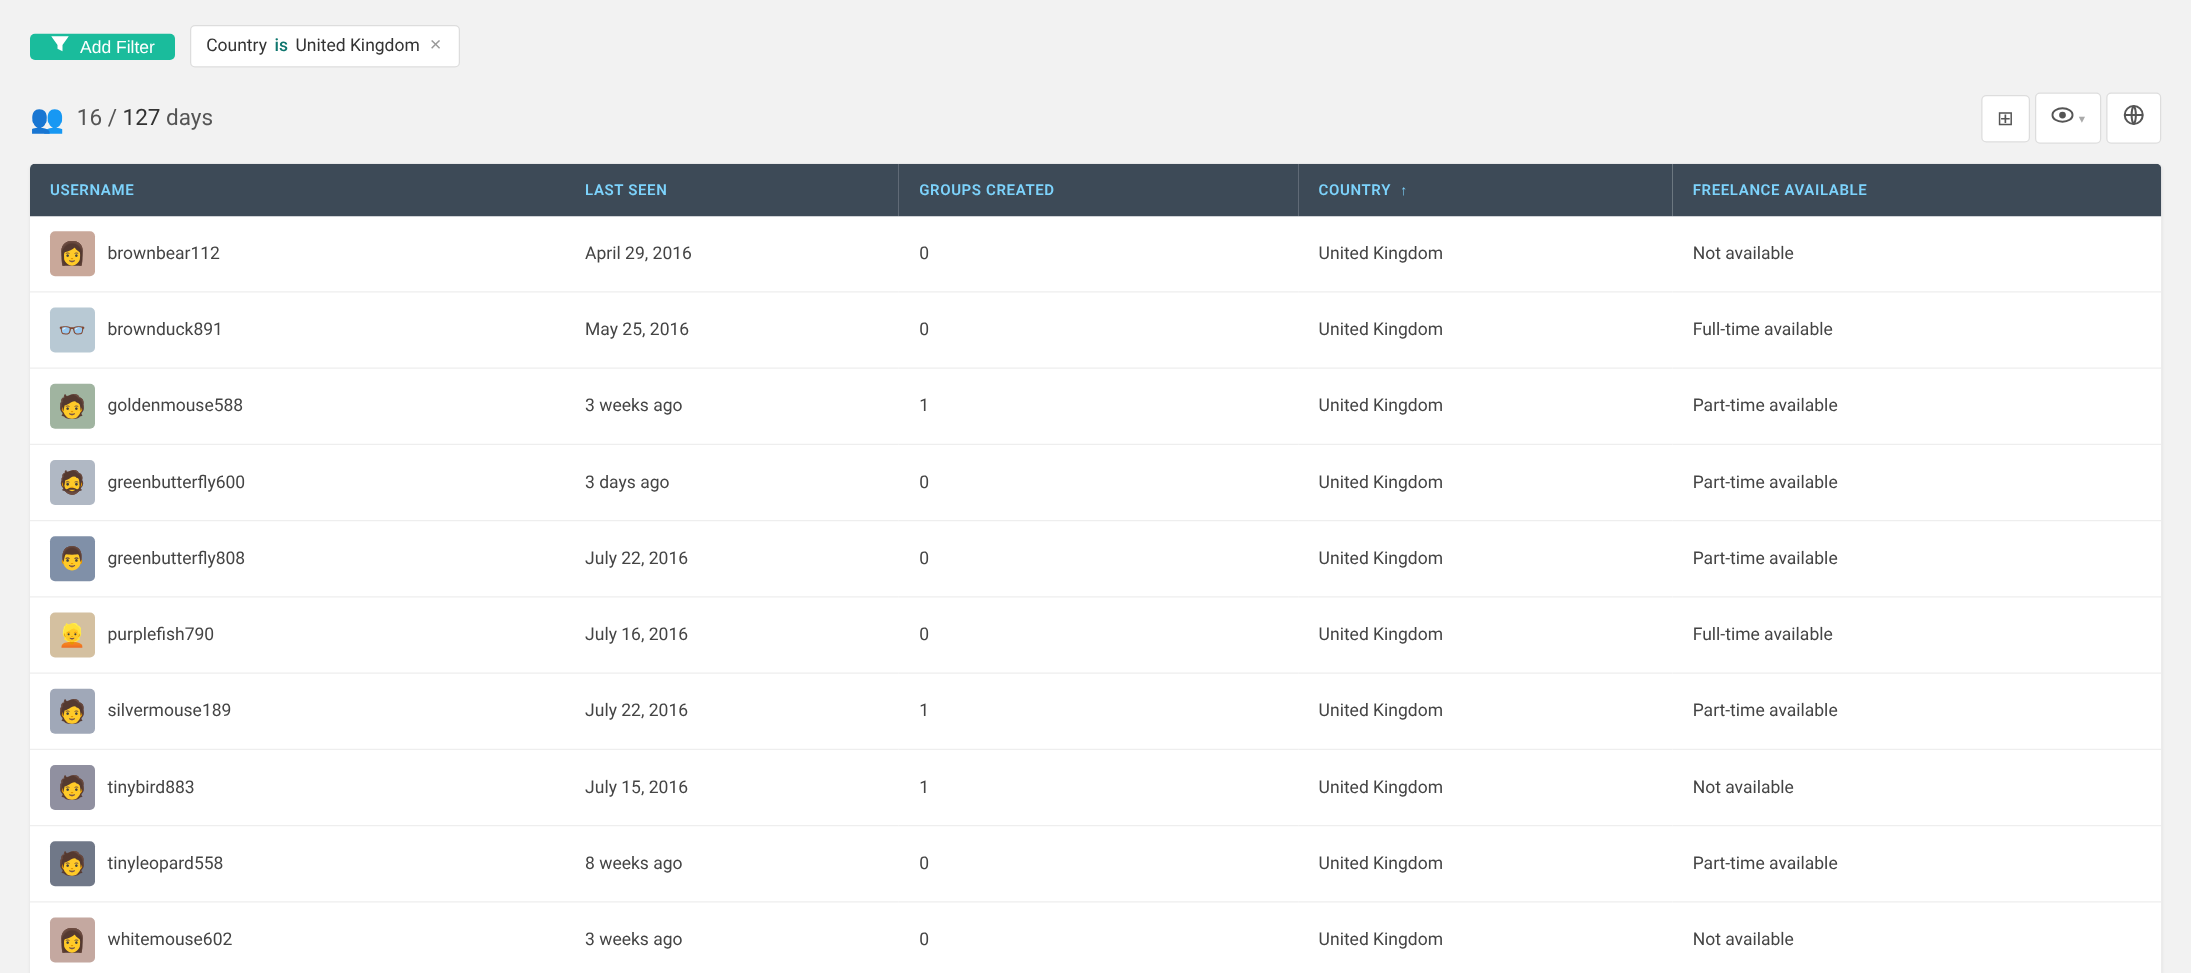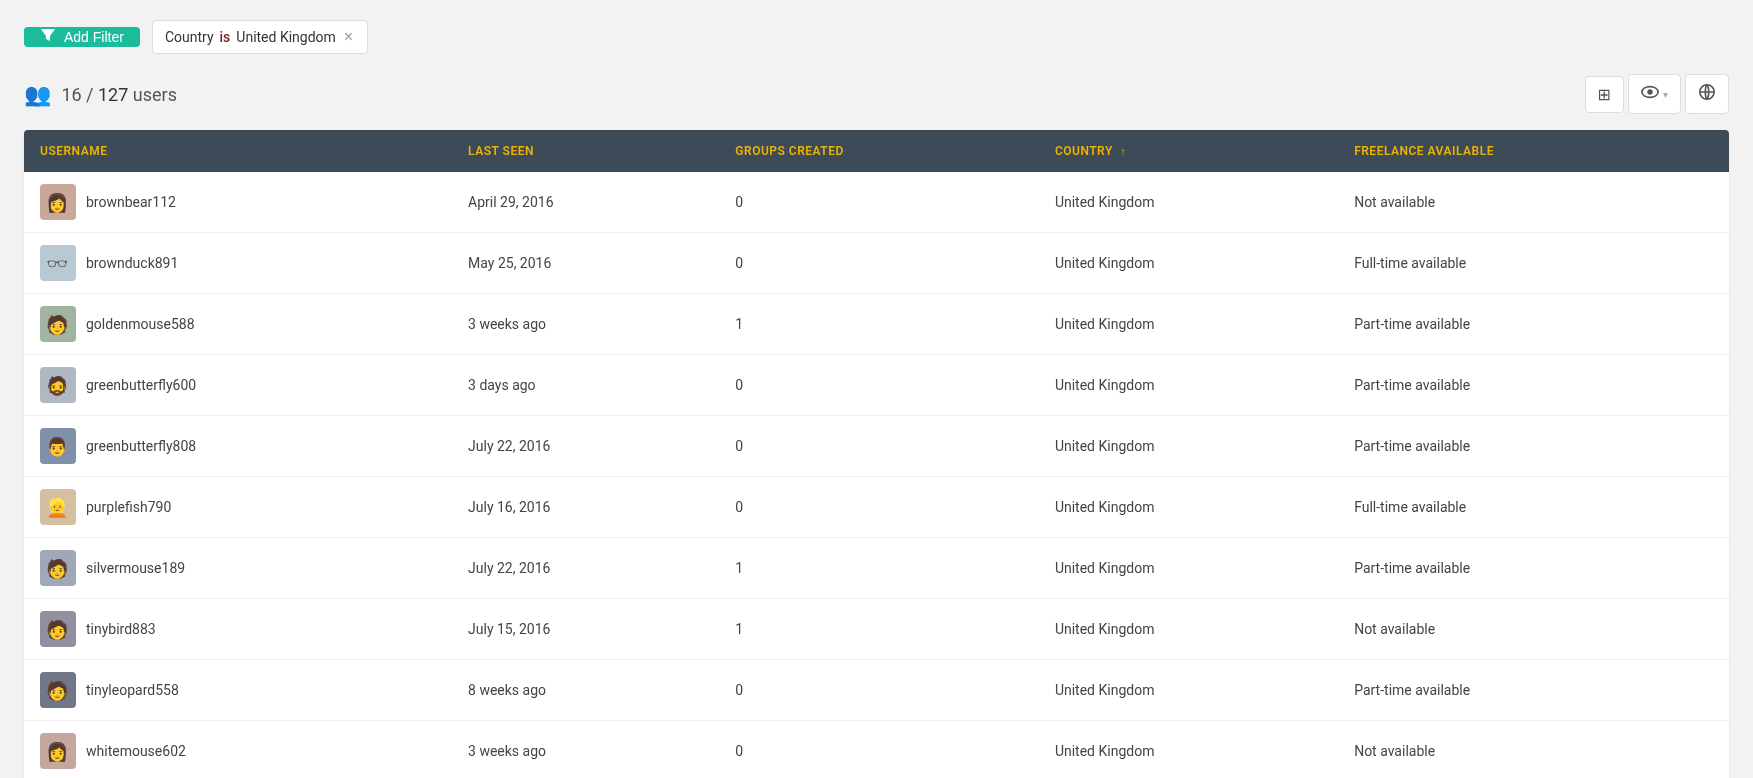--- a/index.html
+++ b/index.html
@@ -42,21 +42,21 @@
       align-items: center;
       gap: 6px;
       background: #fff;
       border: 1px solid #ddd;
       border-radius: 4px;
       padding: 8px 12px;
       font-size: 14px;
       color: #333;
     }
     .filter-chip .is-word {
-      color: #7f1d1d;
+      color: #0f766e;
       font-weight: 500;
     }
     .filter-chip .close-btn {
       background: none;
       border: none;
       cursor: pointer;
       color: #999;
       font-size: 16px;
       line-height: 1;
       padding: 0 2px;
@@ -108,21 +108,21 @@
     .data-table {
       width: 100%;
       border-collapse: collapse;
       background: #fff;
       border-radius: 4px;
       overflow: hidden;
       box-shadow: 0 1px 3px rgba(0,0,0,0.08);
     }
     .data-table thead tr {
       background: #3d4a57;
-      color: #eab308;
+      color: #7dd3fc;
     }
     .data-table thead th {
       padding: 14px 16px;
       text-align: left;
       font-size: 12px;
       font-weight: 600;
       letter-spacing: 0.5px;
       text-transform: uppercase;
     }
     .data-table thead th .sort-arrow {
@@ -192,21 +192,21 @@
     </div>
   </div>
 
   <div class="user-count-row">
     <div class="user-count">
       <span class="users-icon">👥</span>
       <span>
         <span>16</span>
         /
         <span class="count-num">127</span>
-        <span>users</span>
+        <span>days</span>
       </span>
     </div>
     <div class="toolbar-icons">
       <button class="toolbar-btn">
         <span>⊞</span>
       </button>
       <button class="toolbar-btn">
         <span>
           <svg width="18" height="18" viewBox="0 0 20 14" fill="none" stroke="#555" stroke-width="1.8">
               <ellipse cx="10" cy="7" rx="9" ry="6"></ellipse>

